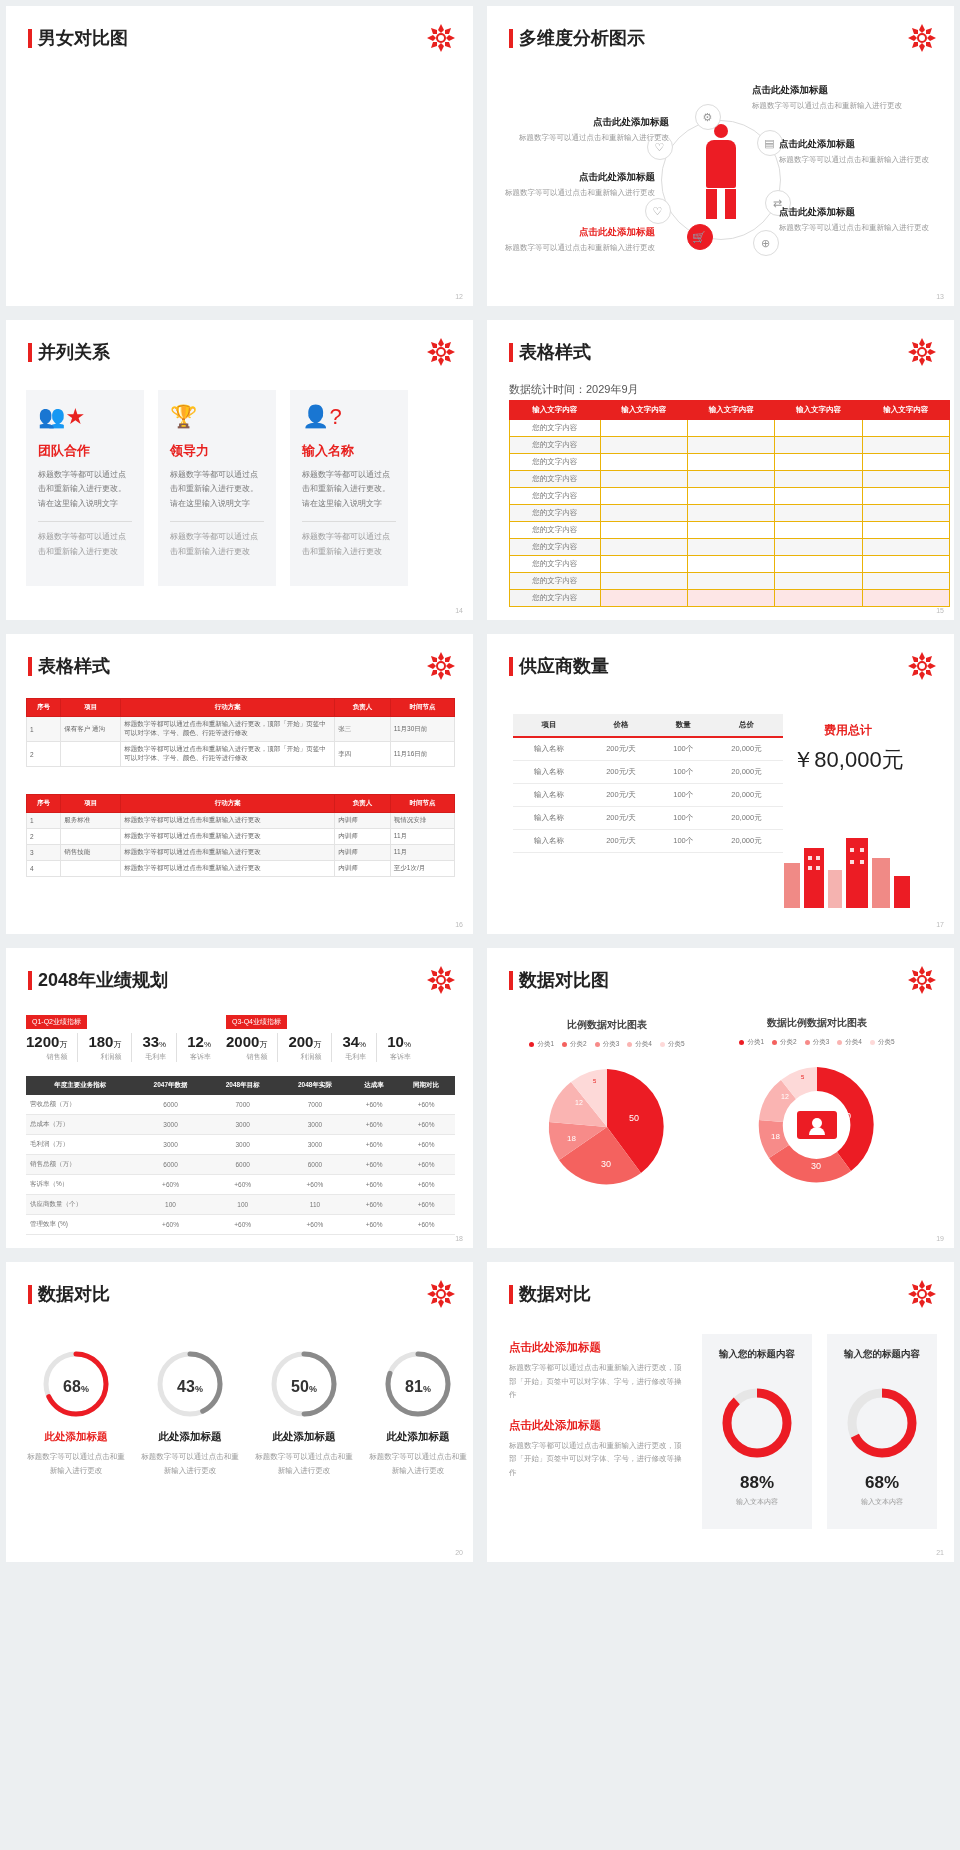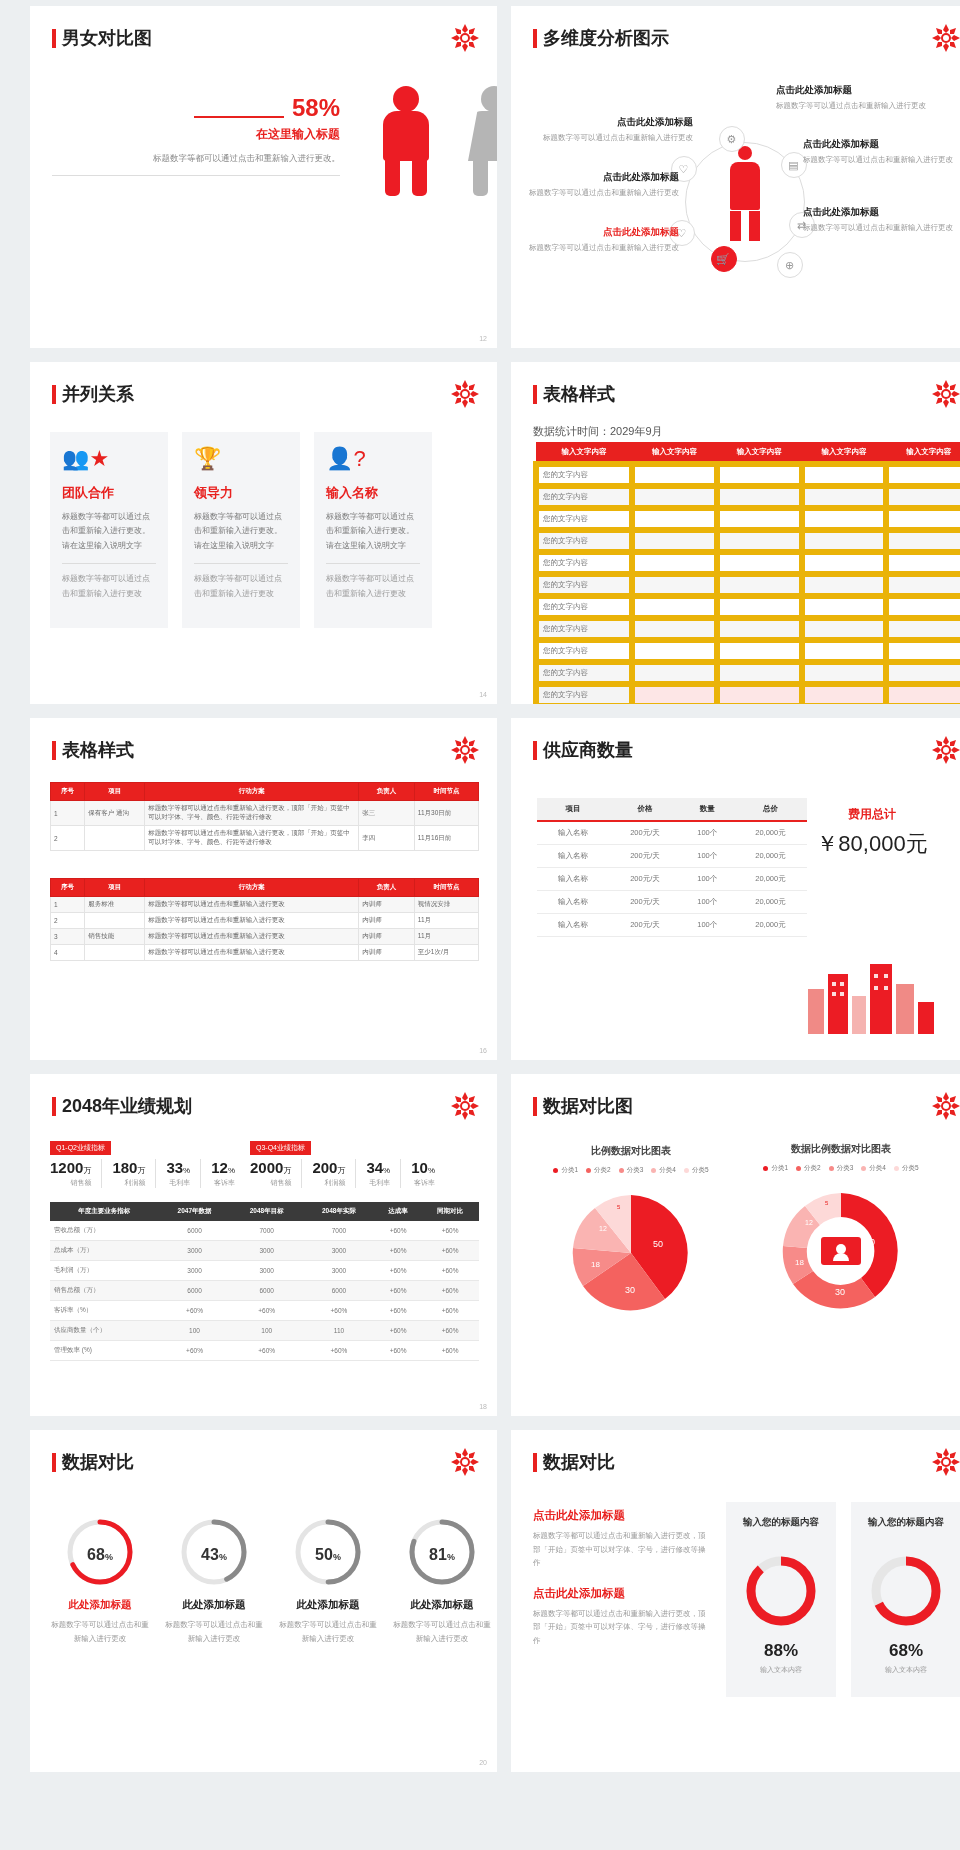--- a/index.html
+++ b/index.html
@@ -14,23 +14,22 @@
     display:grid;
     grid-template-columns: 1fr 1fr;
     grid-auto-rows: 1fr;
     gap:14px 14px;
     padding:6px 6px;
   }
   .slide {
     position:relative;
     background:#fff;
     width:100%;
-    height:342px;
+    height:300px;
     overflow:hidden;
-    margin-left:24px;
   }
   .slide .pg {
     position:absolute; right:10px; bottom:6px;
     font-size:7px; color:#bbb;
   }
   
   .s-title {
     position:absolute; left:22px; top:20px;
     font-size:18px; font-weight:bold; color:#222;
     padding-left:10px;
@@ -87,21 +86,21 @@
   .card { width:118px; height:196px; background:#f4f5f7; padding:14px 12px; position:relative; }
   .card .ic { height:34px; color:#e8211f; font-size:22px; }
   .card .ct { font-size:13px; font-weight:bold; color:#e8211f; margin:4px 0 8px; }
   .card .cd { font-size:8px; color:#777; line-height:1.8; }
   .card .sep { height:1px; background:#dcdcdc; margin:10px 0 8px; }
   .card .cd2 { font-size:8px; color:#999; line-height:1.8; }
 
   
   .tbl { border-collapse:collapse; font-size:7.5px; width:100%; }
   .tbl th { background:#e8211f; color:#fff; font-weight:bold; padding:4px 3px; border:1px solid #e8211f; }
-  .tbl td { border:6px solid #eab308; padding:3px 4px; color:#777; }
+  .tbl td { border:1px solid #eab308; padding:3px 4px; color:#777;text-align:center; }
   .tbl tr:nth-child(even) td { background:#f6f6f6; }
 
   
   .s15-date { position:absolute; left:22px; top:62px; font-size:11px; color:#555; }
   .s15-tblwrap { position:absolute; left:22px; right:4px; top:80px; }
   .s15-tblwrap td:first-child { background:#fff; }
   .hl-row td { background:#fde6e6 !important; }
   .hl-row td:first-child { background:#f4f4f4 !important; }
 
   
@@ -178,43 +177,20 @@
             <path d="M28 14 L22 11 L19 14 L22 17 Z"></path>
         <path d="M4 4 L10 6 L10 10 L6 10 Z"></path>
             <path d="M24 4 L18 6 L18 10 L22 10 Z"></path>
         <path d="M4 24 L10 22 L10 18 L6 18 Z"></path>
             <path d="M24 24 L18 22 L18 18 L22 18 Z"></path>
       </g>
           <circle cx="14" cy="14" r="3" fill="#fff"></circle>
         </svg>
     </div>
 
-    <div class="s12-body">
-      <div class="s12-left">
-        <div><span class="rule red"></span><span class="pct-big">58%</span></div>
-        <div class="sub-red">在这里输入标题</div>
-        <div class="desc-s">标题数字等都可以通过点击和重新输入进行更改。</div>
-        <div class="rule"></div>
-      </div>
-
-      <div class="s12-figs">
-        <div class="fig male">
-          <div class="head"></div>
-            <div class="body"></div>
-            <div class="legL"></div>
-            <div class="legR"></div>
-        </div>
-        <div class="fig female">
-          <div class="head"></div>
-            <div class="body"></div>
-            <div class="legL"></div>
-        </div>
-      </div>
-
-    </div>
     <div class="pg">12</div>
   </div>
 
   <div class="slide">
     <div class="s-title">多维度分析图示</div>
     <div class="logo">
       <svg width="28" height="28" viewBox="0 0 28 28">
           <g fill="#e8211f">
         <circle cx="14" cy="14" r="5"></circle>
         <path d="M14 0 L17 6 L14 9 L11 6 Z"></path>

